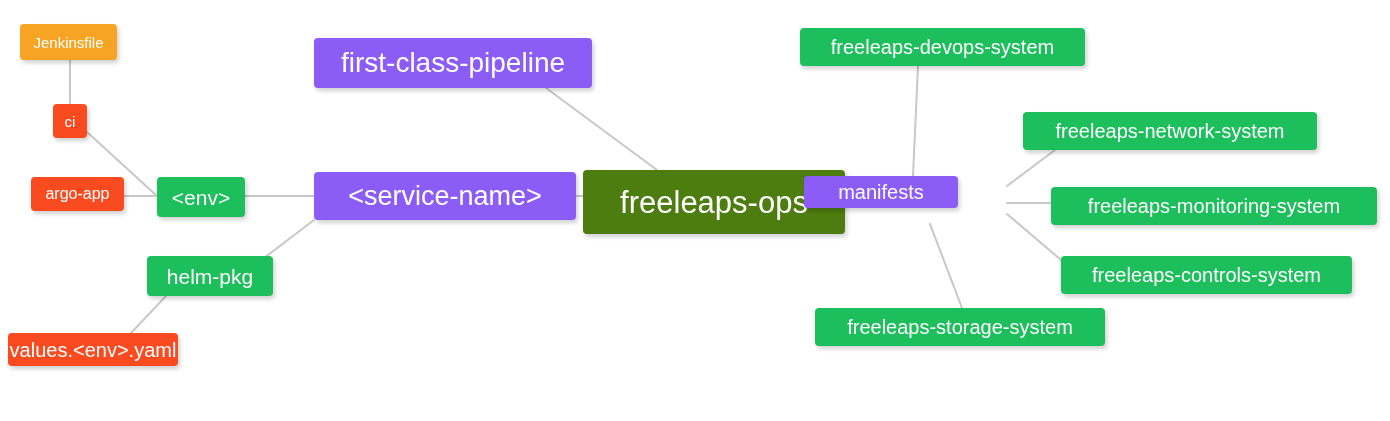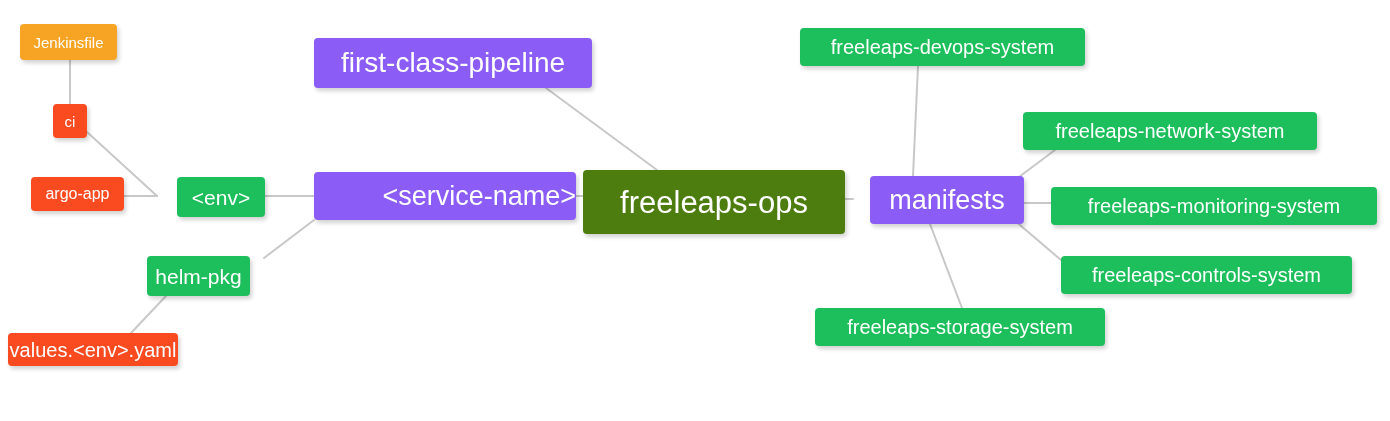--- a/index.html
+++ b/index.html
@@ -77,39 +77,39 @@
   <div id="node-layer">
       <div class="mm-node theme-orange" style="left: 20px; top: 24px; width: 97px; height: 36px; font-size: 15px;">
         <span class="mm-label">Jenkinsfile</span>
       </div>
       <div class="mm-node theme-red" style="left: 53px; top: 104px; width: 34px; height: 34px; font-size: 15px; justify-content: center;">
         <span class="mm-label">ci</span>
       </div>
       <div class="mm-node theme-red" style="left: 31px; top: 177px; width: 93px; height: 34px; font-size: 16px; text-align: right;">
         <span class="mm-label">argo-app</span>
       </div>
-      <div class="mm-node theme-green" style="left: 157px; top: 177px; width: 88px; height: 40px; font-size: 21px; margin-left: 20px;">
+      <div class="mm-node theme-green" style="left: 157px; top: 177px; width: 88px; height: 40px; font-size: 21px;">
         <span class="mm-label">&lt;env&gt;</span>
       </div>
-      <div class="mm-node theme-green" style="left: 147px; top: 256px; width: 103px; height: 40px; font-size: 21px;">
+      <div class="mm-node theme-green" style="left: 147px; top: 256px; width: 126px; height: 40px; font-size: 21px;">
         <span class="mm-label">helm-pkg</span>
       </div>
       <div class="mm-node theme-red" style="left: 8px; top: 333px; width: 170px; height: 33px; font-size: 20px;">
         <span class="mm-label">values.&lt;env&gt;.yaml</span>
       </div>
       <div class="mm-node theme-blue" style="left: 314px; top: 38px; width: 278px; height: 50px; font-size: 28px;">
         <span class="mm-label">first-class-pipeline</span>
       </div>
-      <div class="mm-node theme-blue" style="left: 314px; top: 172px; width: 262px; height: 48px; font-size: 27px; justify-content: flex-end;">
+      <div class="mm-node theme-blue" style="left: 314px; top: 172px; width: 262px; height: 48px; font-size: 27px;">
         <span class="mm-label">&lt;service-name&gt;</span>
       </div>
       <div class="mm-node theme-root" style="left: 583px; top: 170px; width: 262px; height: 64px; font-size: 31px;">
         <span class="mm-label">freeleaps-ops</span>
       </div>
-      <div class="mm-node theme-blue" style="left: 870px; top: 176px; width: 154px; height: 48px; font-size: 27px;">
+      <div class="mm-node theme-blue" style="left: 804px; top: 176px; width: 154px; height: 32px; font-size: 20px;">
         <span class="mm-label">manifests</span>
       </div>
       <div class="mm-node theme-green" style="left: 800px; top: 28px; width: 285px; height: 38px; font-size: 20px;">
         <span class="mm-label">freeleaps-devops-system</span>
       </div>
       <div class="mm-node theme-green" style="left: 1023px; top: 112px; width: 294px; height: 38px; font-size: 20px;">
         <span class="mm-label">freeleaps-network-system</span>
       </div>
       <div class="mm-node theme-green" style="left: 1051px; top: 187px; width: 326px; height: 38px; font-size: 20px;">
         <span class="mm-label">freeleaps-monitoring-system</span>

